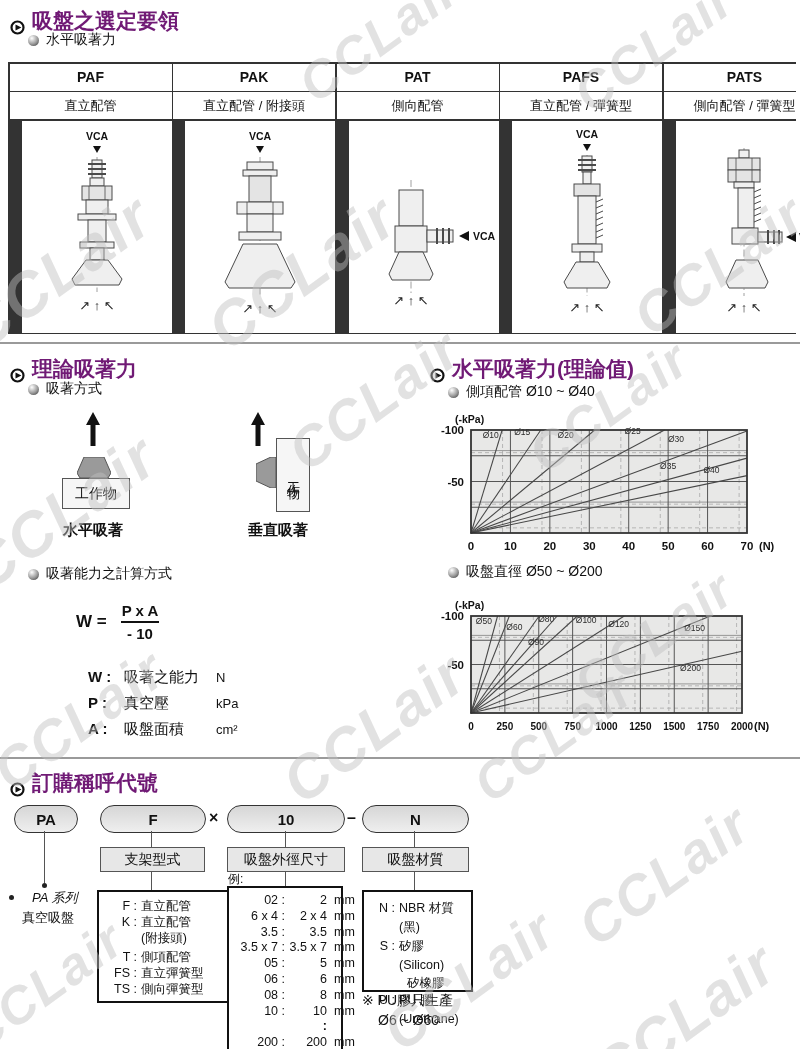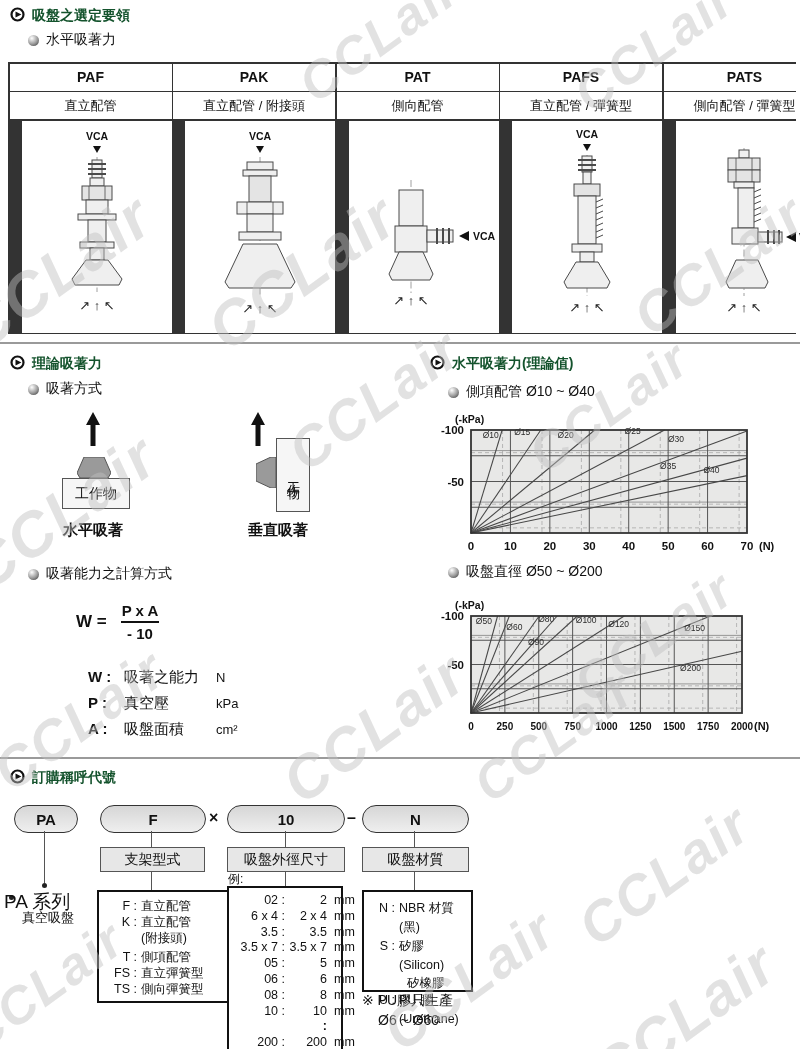--- a/index.html
+++ b/index.html
@@ -1,20 +1,20 @@
 <!DOCTYPE html>
 <html><head>
 <meta charset="utf-8">
 <style>
   html,body{margin:0;padding:0;background:#fff;}
   #page{position:relative;width:800px;height:1049px;background:#ffffff;overflow:hidden;
         font-family:"Liberation Sans","DejaVu Sans",sans-serif;color:#111;}
   .abs{position:absolute;}
   
-  .sec-head{display:flex;align-items:flex-start;gap:7px;font-size:14px;font-weight:600;color:#14532d;}
+  .sec-head{display:flex;align-items:flex-end;gap:7px;font-size:21px;font-weight:600;color:#701a75;}
   .sub-head{display:flex;align-items:center;gap:7px;font-size:14px;font-weight:500;color:#111;}
   .dot-icon{width:11px;height:11px;border-radius:50%;
     background:radial-gradient(circle at 35% 30%,#ffffff,#9a9a9a 55%,#2f2f2f 100%);
     flex:0 0 auto;}
   
   .btable{left:8px;top:62px;width:785px;background:#333;padding:1.5px;display:grid;
     grid-template-columns:repeat(5,1fr);grid-template-rows:27px 27px 212px;gap:1.5px;}
   .btable .cell{background:#fff;display:flex;align-items:center;justify-content:center;}
   .btable .model{font-weight:700;font-size:14px;}
   .btable .desc{font-size:13px;}
@@ -419,21 +419,21 @@
   <div class="conn" style="left:285px;top:831px;height:16px;"></div>
   <div class="conn" style="left:285px;top:871px;height:15px;"></div>
   <div class="conn" style="left:414px;top:831px;height:16px;"></div>
   <div class="conn" style="left:414px;top:871px;height:19px;"></div>
 
   <div class="labelbox" style="left:100px;top:847px;width:103px;">支架型式</div>
   <div class="labelbox" style="left:227px;top:847px;width:116px;">吸盤外徑尺寸</div>
   <div class="labelbox" style="left:362px;top:847px;width:105px;">吸盤材質</div>
 
   <div class="smalldot" style="left:9px;top:895px;"></div>
-  <div class="abs" style="left:4px;top:889px;font-size:19px;">PA 系列</div>
+  <div class="abs" style="left:32px;top:889px;font-size:13px;font-style:italic;">PA 系列</div>
   <div class="abs" style="left:22px;top:909px;font-size:13px;">真空吸盤</div>
 
   <div class="abs" style="left:228px;top:871px;font-size:12px;">例:</div>
 
   <div class="detailbox" style="left:97px;top:890px;width:122px;height:103px;padding:6px 0 0 6px;">
     <div class="optrow">
       <span class="oc">F :</span>
       <span>直立配管</span>
     </div>
     <div class="optrow">

